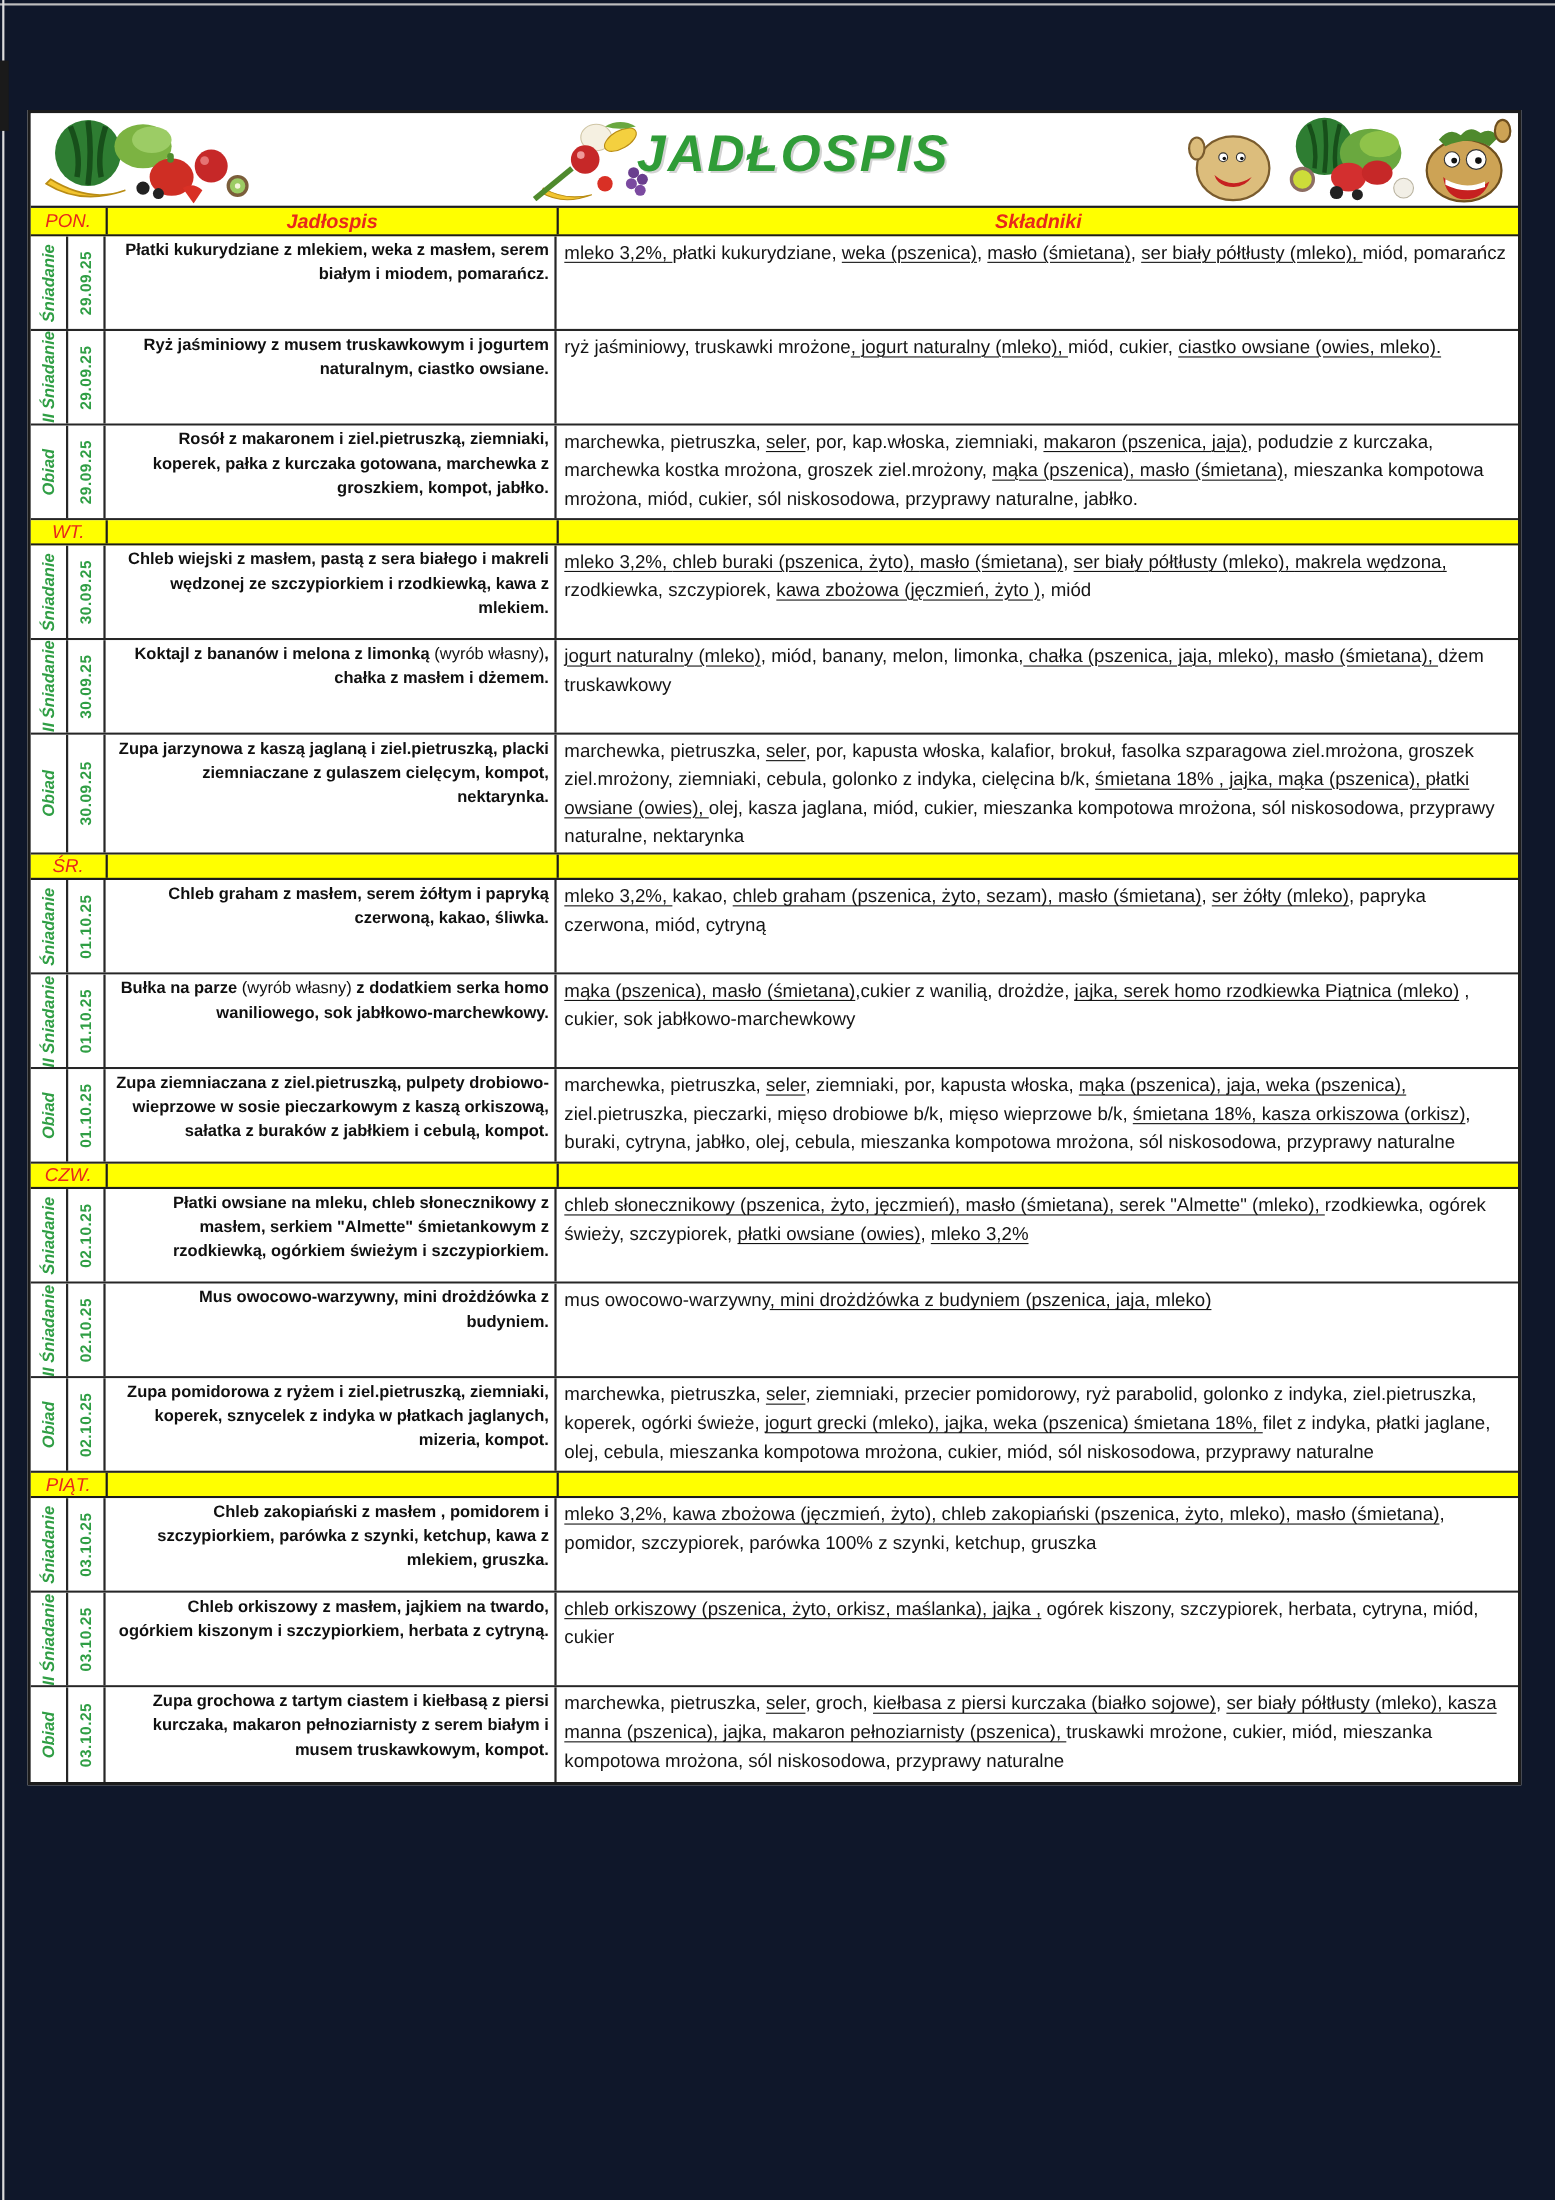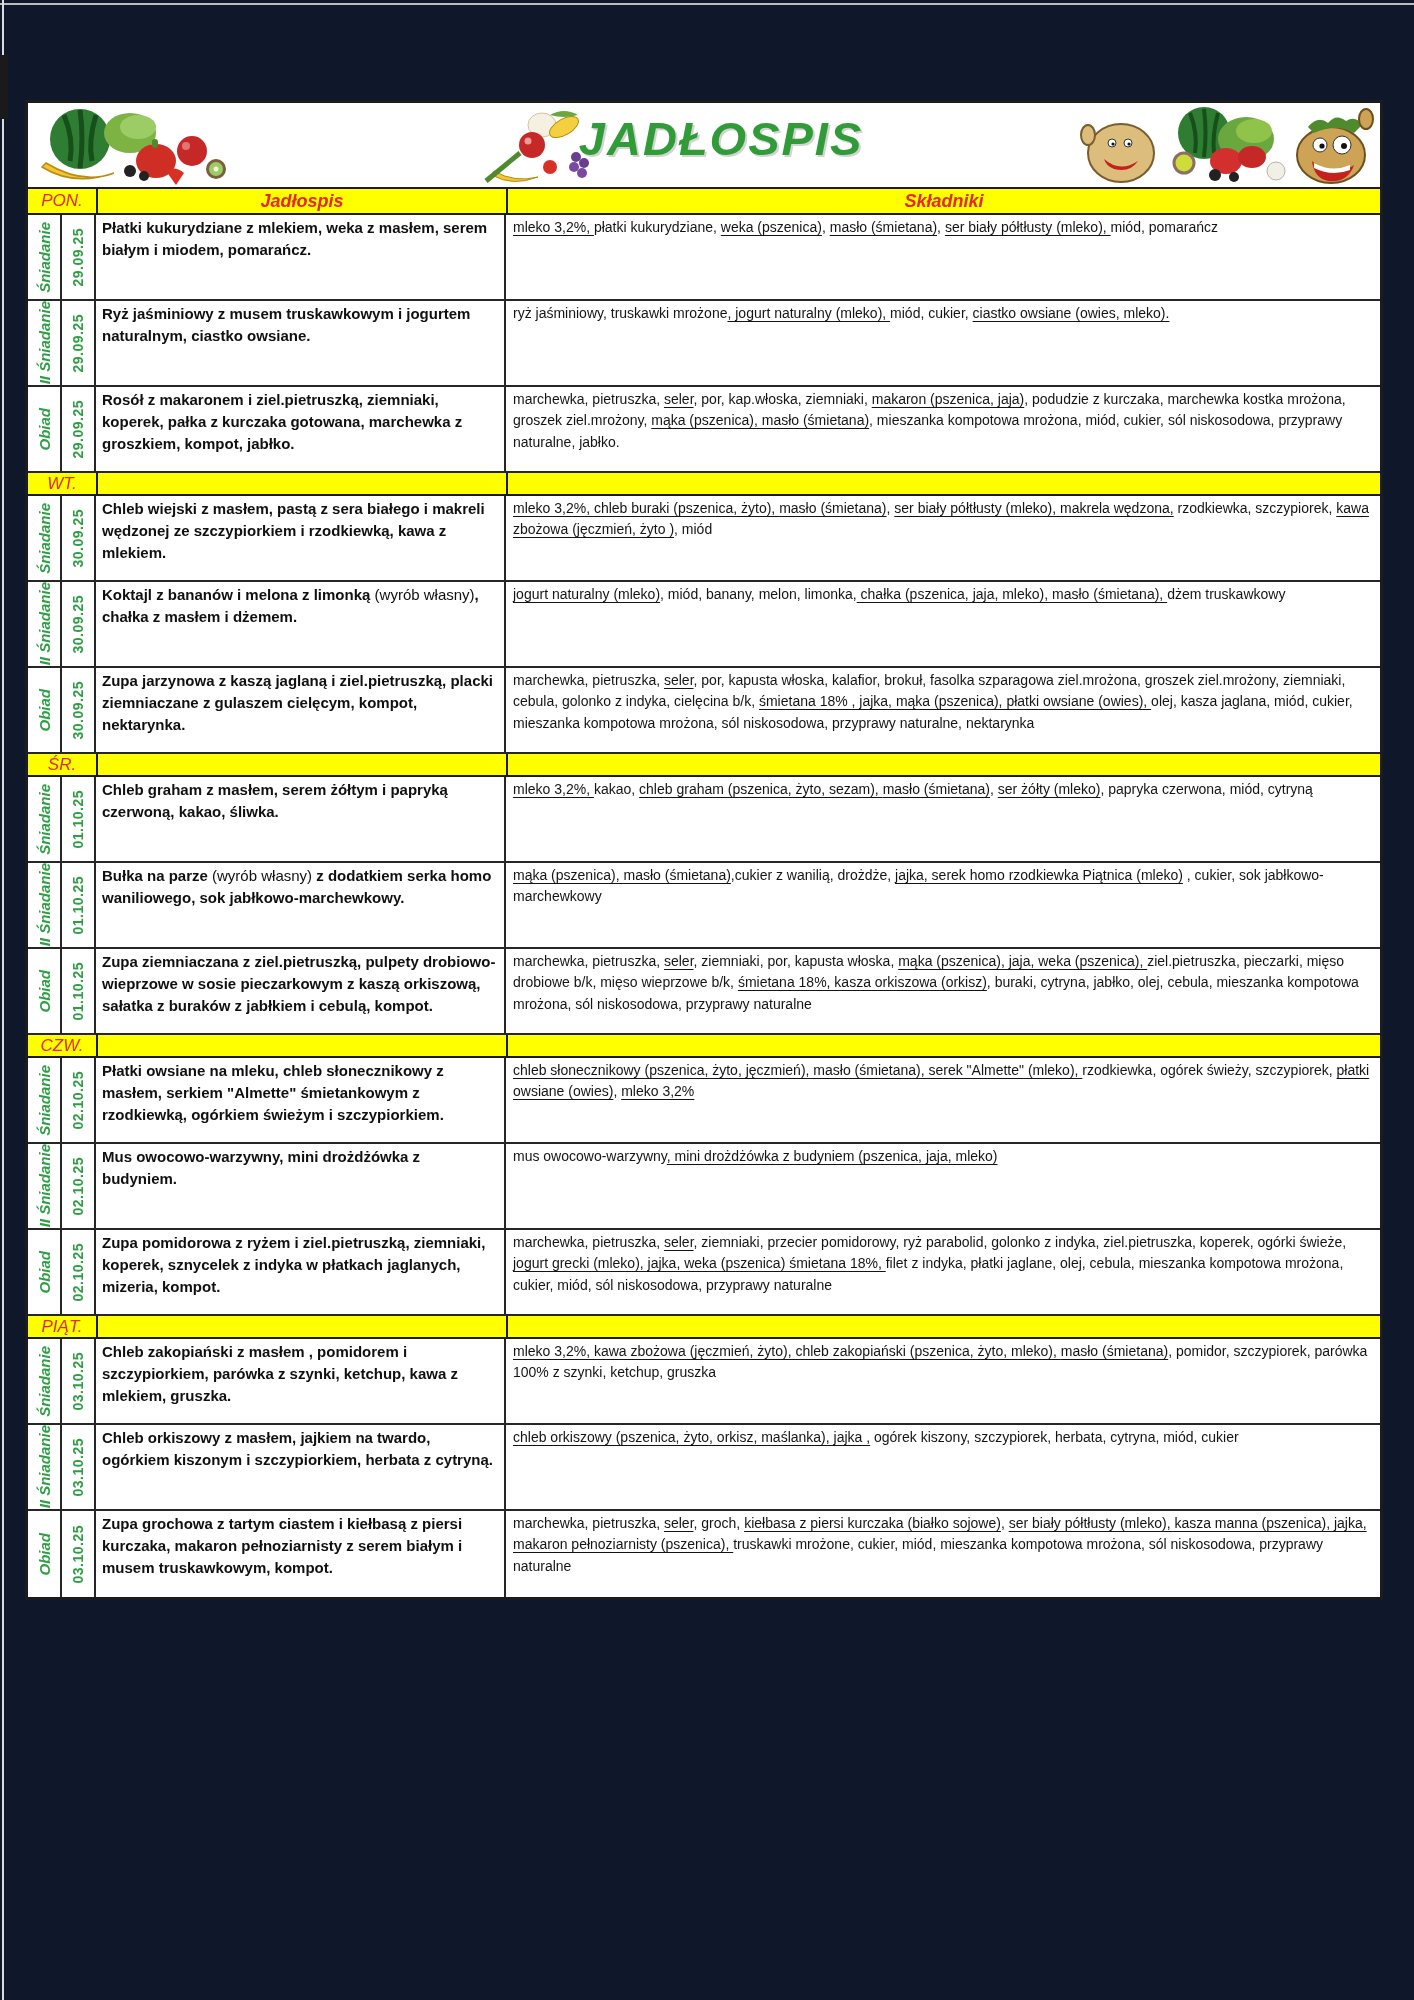--- a/index.html
+++ b/index.html
@@ -40,28 +40,28 @@
   .head-band{height:26px;}
   .day-band{height:23px;}
   .head-cell{color:#e8271b;font-weight:bold;font-style:italic;font-size:18px;}
 
   .row{display:flex;min-height:86px;border-bottom:2px solid #262626;background:#fff;box-sizing:border-box;}
   .row:last-child{border-bottom:0;}
   .c1,.c2{
     width:34px;flex:0 0 34px;border-right:2px solid #262626;box-sizing:border-box;
     display:flex;align-items:center;justify-content:center;overflow:hidden;
   }
-  .c3{width:410px;flex:0 0 410px;border-right:2px solid #262626;box-sizing:border-box;padding:2px 5px 2px 6px;}
+  .c3{width:410px;flex:0 0 410px;border-right:2px solid #262626;box-sizing:border-box;padding:2px 5px 2px 6px;text-align:right;}
   .c4{flex:1 1 auto;padding:2px 10px 2px 7px;}
   .rot{writing-mode:vertical-rl;transform:rotate(180deg);white-space:nowrap;line-height:1;}
   .type{color:#2f9e44;font-weight:bold;font-style:italic;font-size:15px;}
   .date{color:#2f9e44;font-weight:bold;font-size:14px;letter-spacing:.5px;}
   .meal{margin:0;font-size:15px;font-weight:bold;line-height:1.45;color:#101010;}
   .meal .rw{font-weight:400;}
-  .ing{margin:0;font-size:14px;line-height:1.52;color:#141414;}
+  .ing{margin:0;font-size:17px;line-height:1.52;color:#141414;}
   .u{text-decoration:underline;text-underline-offset:2.5px;text-decoration-thickness:1.3px;}
 </style>
 </head>
 <body>
 
 <div class="page">
   <div class="scan-top"></div>
   <div class="scan-left-line"></div>
   <div class="scan-bar"></div>
 

